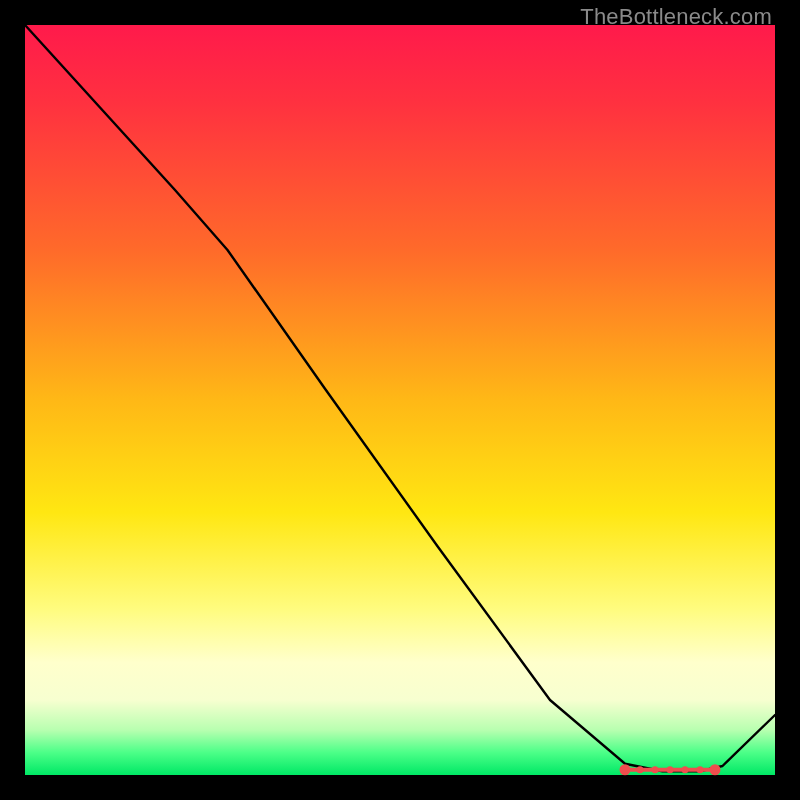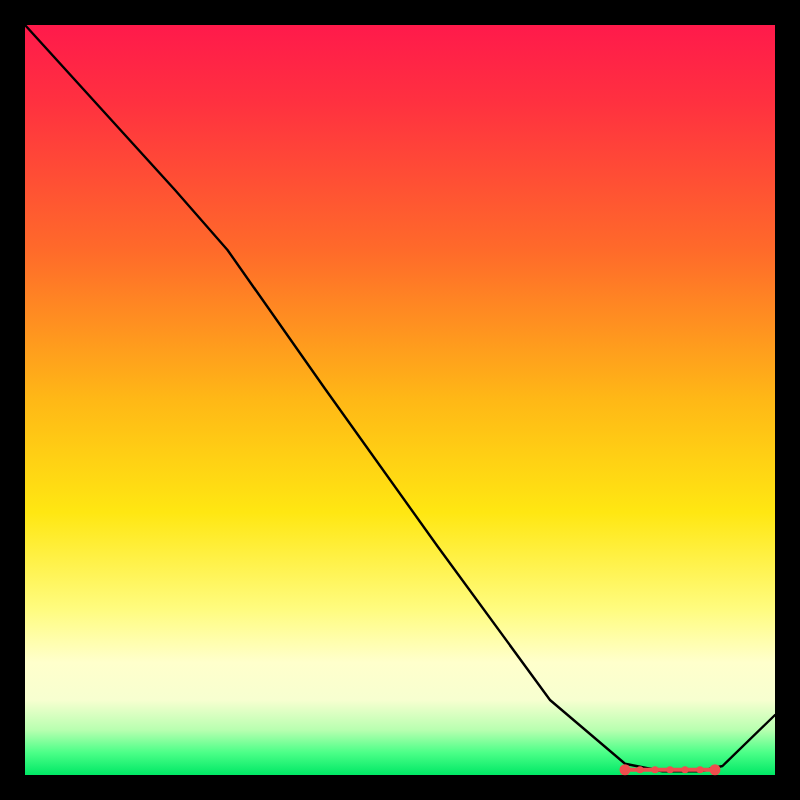--- a/index.html
+++ b/index.html
@@ -47,20 +47,21 @@
     width: 750px;
     height: 750px;
     overflow: visible;
   }
 </style>
 </head>
 <body>
 
 <div class="stage">
   <div class="plot-area"></div>
+  <div class="attribution">TheBottleneck.com</div>
   <svg class="overlay" viewBox="0 0 750 750">
     <g>
       <path fill="none" stroke-width="2.4" stroke-linejoin="round" stroke-linecap="round" d="M0.00 0.00 L75.00 82.50 L150.00 165.00 L202.50 225.00 L300.00 363.75 L412.50 521.25 L525.00 675.00 L600.00 738.75 L637.50 746.25 L675.00 746.25 L697.50 741.00 L750.00 690.00" stroke="#000000"></path>
     </g>
     <g>
         <line x1="600" y1="744.75" x2="690" y2="744.75" stroke="#ef4e4e" stroke-width="4" stroke-linecap="round"></line>
         <circle cx="600" cy="744.75" r="5.5" fill="#ef4e4e"></circle>
         <circle cx="615" cy="744.75" r="3.5" fill="#ef4e4e"></circle>
         <circle cx="630" cy="744.75" r="3.5" fill="#ef4e4e"></circle>
         <circle cx="645" cy="744.75" r="3.5" fill="#ef4e4e"></circle>

